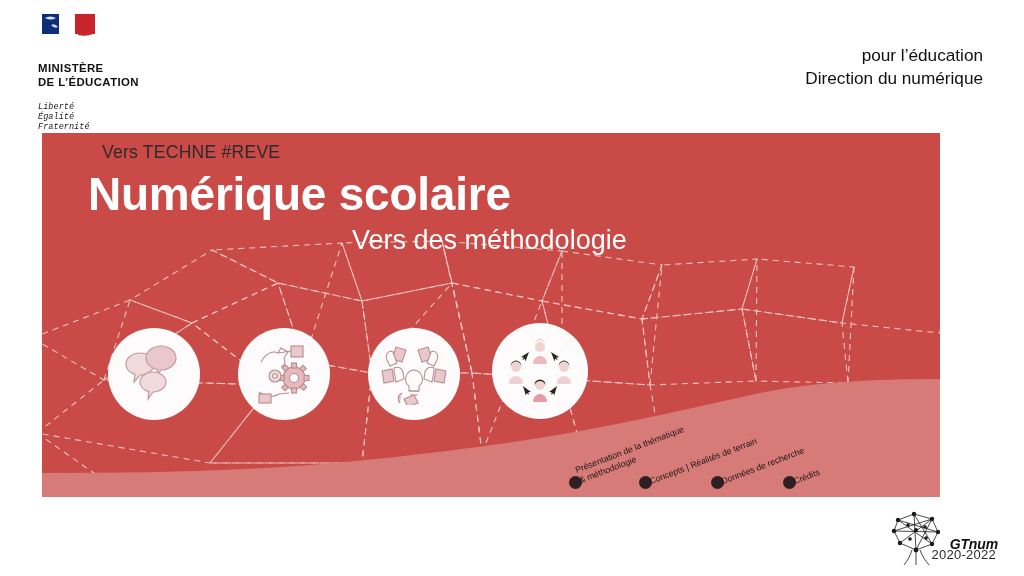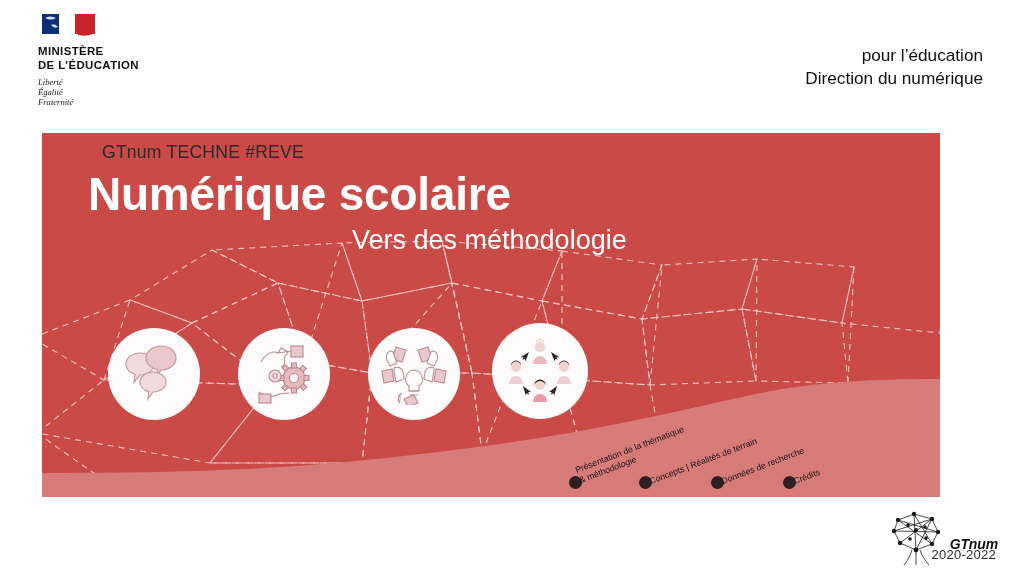--- a/index.html
+++ b/index.html
@@ -5,24 +5,24 @@
   html,body{margin:0;padding:0;background:#ffffff;}
   body{width:1024px;height:576px;overflow:hidden;
        font-family:"Liberation Sans","DejaVu Sans",sans-serif;
        -webkit-font-smoothing:antialiased;}
   .slide{position:relative;width:1024px;height:576px;background:#ffffff;}
 
   
   .header{position:absolute;left:0;top:0;width:1024px;height:133px;background:#fff;}
   .ministry{position:absolute;left:38px;top:12px;width:200px;}
   .marianne{width:56px;height:26px;display:block;margin-left:4px;}
-  .ministry-name{margin-top:6px;font-size:11.4px;line-height:14.2px;
+  .ministry-name{margin-top:23px;font-size:11.4px;line-height:14.2px;
       font-weight:700;letter-spacing:.035em;color:#111;}
   .ministry-name div{white-space:nowrap;}
-  .devise{margin-top:6px;font-family:Liberation Serif, serif;
+  .devise{margin-top:14px;font-family:Liberation Mono, monospace;
       font-style:italic;font-size:8.6px;line-height:9.8px;color:#1a1a1a;}
   .dne{position:absolute;right:41px;top:44px;text-align:right;
       font-size:17.2px;line-height:23px;color:#111;font-weight:400;}
 
   
   .panel{position:absolute;left:42px;top:133px;width:898px;height:364px;
       background:#c94a46;overflow:hidden;}
   .panel .net{position:absolute;left:0;top:0;width:898px;height:364px;}
   .panel .wave{position:absolute;left:0;top:0;width:898px;height:364px;}
 
@@ -132,21 +132,21 @@
     </svg>
 
     <svg class="wave" viewBox="0 0 898 364" preserveAspectRatio="none">
       <path d="M0 340 L0 364 L898 364 L898 246
                C 820 246 760 250 700 264
                C 620 282 540 300 450 312
                C 360 324 300 330 240 334
                C 160 339 80 340 0 340 Z" fill="#d77b79"></path>
     </svg>
 
-    <div class="eyebrow">GTnum TECHNE #REVE</div>
+    <div class="eyebrow">Vers TECHNE #REVE</div>
     <div class="h1">Numérique scolaire</div>
     <div class="h2">
       <div>Vers des méthodologie</div>
     </div>
 
     <div class="circle" style="left:66px;top:195px;width:92px;height:92px;">
       <svg width="64" height="60" viewBox="0 0 64 60">
         <g stroke="#c59aa0" stroke-width="1.2" fill="#f0dadb">
           <path d="M4 20 a14 11 0 1 1 28 0 a14 11 0 0 1 -14 11 l-6 7 l1 -7.6 a14 11 0 0 1 -9 -10.4 z"></path>
           <path d="M24 14 a15 12 0 1 1 30 0 a15 12 0 0 1 -15 12 l-4 6 l.6 -6.4 a15 12 0 0 1 -11.6 -11.6 z" fill="#e8c8ca"></path>

